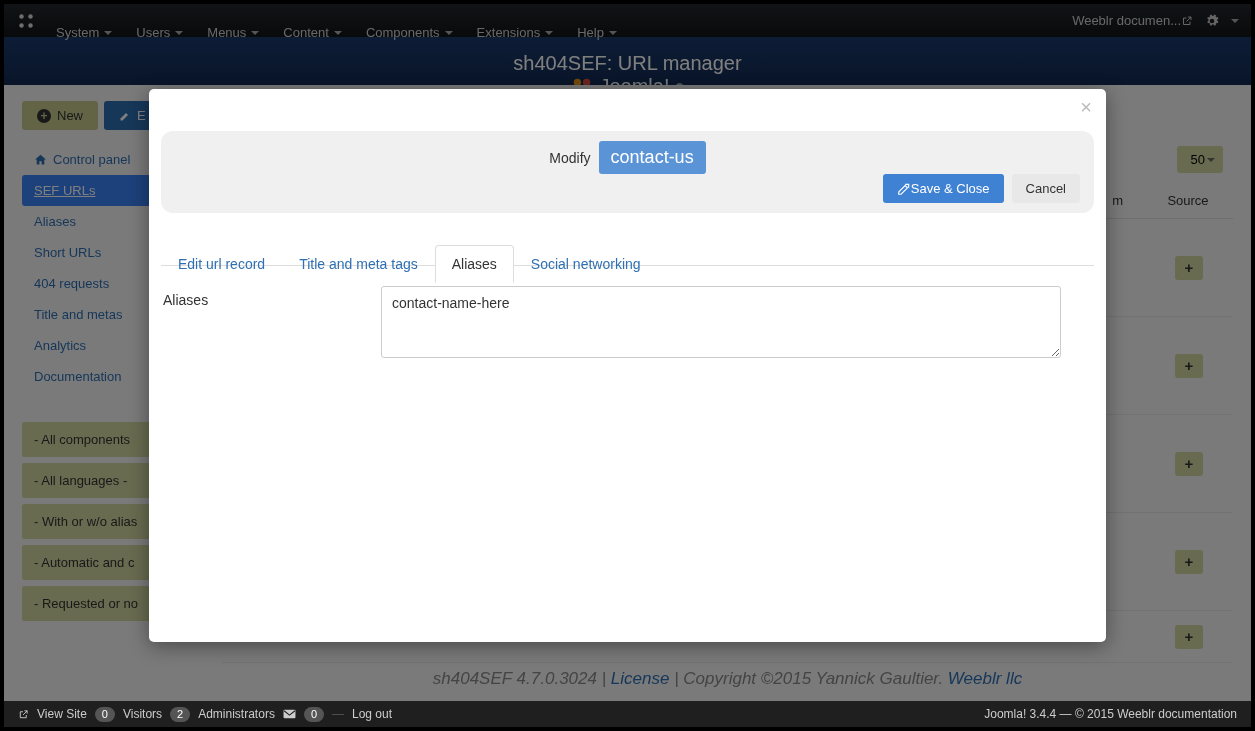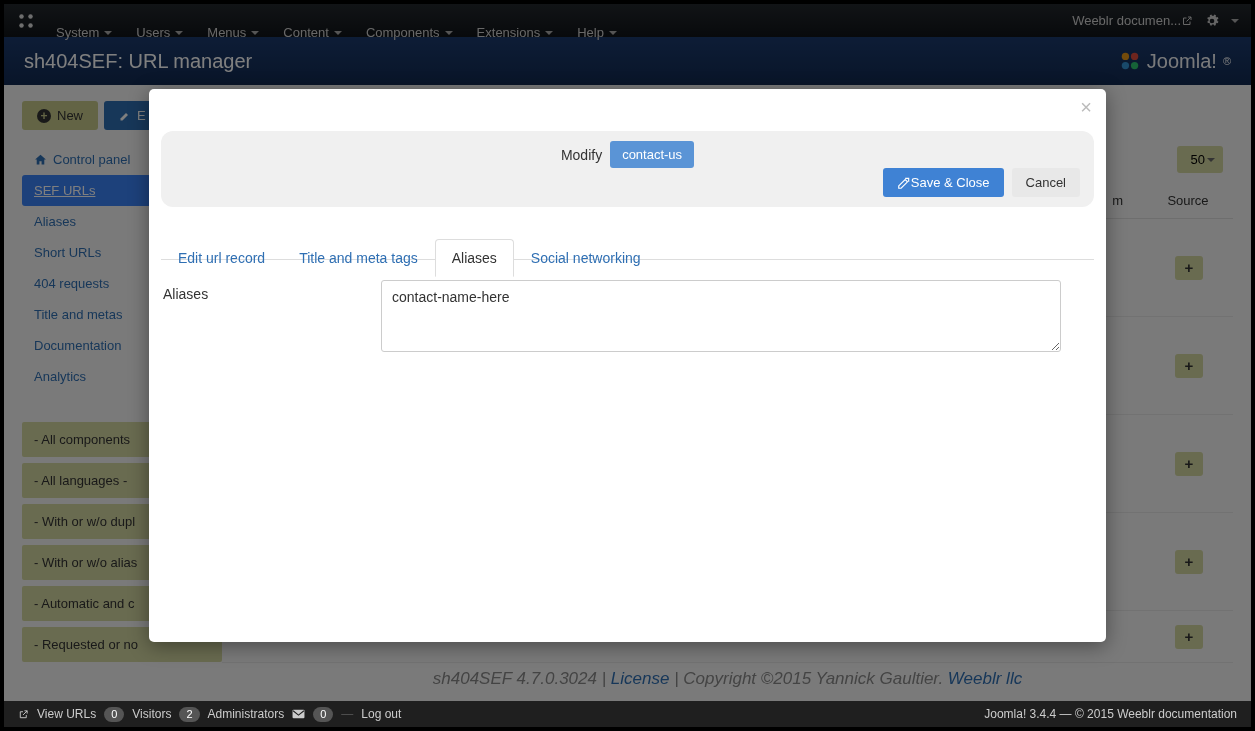--- a/index.html
+++ b/index.html
@@ -9,21 +9,21 @@
 
 .topnav { background: #1a1a1a; background: linear-gradient(#23282d,#101418); height: 33px; display: flex; align-items: center; padding: 0 12px; color: #d0d0d0; font-size: 13px; }
 .topnav .brand-icon { width: 20px; height: 20px; margin-right: 10px; display:inline-flex; align-items:center; justify-content:center; }
 .topnav .menu { display: flex; gap: 4px; flex: 1; margin-top: 24px; }
 .topnav .menu-item { padding: 6px 10px; cursor: pointer; display:flex; align-items:center; gap:5px; }
 .topnav .caret { width:0; height:0; border-left:4px solid transparent; border-right:4px solid transparent; border-top:4px solid #aaa; display:inline-block; }
 .topnav .right { display:flex; align-items:center; gap:12px; }
 .topnav .ext-icon { display:inline-block; }
 
 
-.header-bar { background: linear-gradient(#1b3a6d,#122a52); height: 48px; display:flex; align-items:center; justify-content:space-between; padding: 15px 20px; color:#fff; }
+.header-bar { background: linear-gradient(#1b3a6d,#122a52); height: 48px; display:flex; align-items:center; justify-content:space-between; padding: 15px 20px; color:#fff;flex-direction:column; }
 .header-bar h1 { font-size: 20px; font-weight: normal; }
 .header-bar .joomla-logo { font-family: Arial; font-size:20px; color:#fff; opacity:.95; display:flex; align-items:center; gap:6px; }
 
 
 .page-body { background:#f5f5f5; padding: 16px 18px 0 18px; position:relative; height: calc(100% - 33px - 48px - 26px); }
 .toolbar-row { display:flex; gap:6px; margin-bottom:14px; }
 .btn { display:inline-flex; align-items:center; gap:6px; padding: 6px 14px; font-size:13px; border-radius:3px; cursor:pointer; border:1px solid transparent; }
 .btn-olive { background:#c6c98a; color:#333; }
 .btn-blue { background:#2f6fb3; color:#fff; }
 .plus-circle { width:14px; height:14px; border-radius:50%; background:#333; color:#c6c98a; display:inline-flex; align-items:center; justify-content:center; font-size:12px; line-height:1; font-weight:bold; }
@@ -60,21 +60,21 @@
 .statusbar .sep { color:#555; }
 
 
 .dim { position:absolute; inset:0; background:rgba(0,0,0,.5); }
 
 
 .modal { position:absolute; left:145px; right:145px; top:85px; bottom:85px; background:#fff; border-radius:5px; box-shadow:0 4px 20px rgba(0,0,0,.4); display:flex; flex-direction:column; }
 .modal .close { position:absolute; right:14px; top:8px; color:#bbb; font-size:20px; cursor:pointer; line-height:1; }
 .modal-toolbar { margin:42px 12px 0 12px; background:#f0f0f0; border-radius:12px; padding:10px 14px; display:flex; align-items:center;flex-direction:column; }
 .modal-toolbar .left { display:flex; align-items:center; gap:8px; font-size:14px; color:#333; }
-.chip { background:#5a94d6; color:#fff; padding:6px 12px; border-radius:3px; font-size:13px; }
+.chip { background:#5a94d6; color:#fff; padding:6px 12px; border-radius:3px; font-size:18px; }
 .modal-toolbar .right { margin-left:auto; display:flex; gap:8px; }
 .m-btn { display:inline-flex; align-items:center; padding:7px 14px; font-size:13px; border-radius:3px; cursor:pointer; }
 .m-btn.primary { background:#3f82d4; color:#fff; }
 .m-btn.secondary { background:#e8e8e8; color:#333; }
 
 .tabs { margin: 14px 12px 0 12px; border-bottom:1px solid #ddd; display:flex; font-size:14px; }
 .tab { padding:10px 16px; color:#2f6fb3; cursor:pointer; border:1px solid transparent; border-bottom:none; position:relative; top:18px; }
 .tab.active { color:#333; border-color:#ddd; border-bottom:1px solid #fff; border-radius:4px 4px 0 0; background:#fff; }
 
 .modal-body { padding: 20px 12px; display:flex; gap:30px; }
@@ -189,26 +189,25 @@
                 <path d="M12 3l10 9h-3v9h-5v-6H10v6H5v-9H2z"></path>
               </svg>
             </span>
           <span>Control panel</span>
         </a>
         <a class="link active">SEF URLs</a>
         <a class="link">Aliases</a>
         <a class="link">Short URLs</a>
         <a class="link">404 requests</a>
         <a class="link">Title and metas</a>
+        <a class="link">Analytics</a>
         <a class="link">Documentation</a>
-        <a class="link">Analytics</a>
         <div class="gap"></div>
         <div class="pill">- All components</div>
         <div class="pill">- All languages -</div>
-        <div class="pill">- With or w/o dupl</div>
         <div class="pill">- With or w/o alias</div>
         <div class="pill">- Automatic and c</div>
         <div class="pill">- Requested or no</div>
       </div>
 
       <div class="main">
         <div class="grid-top">
           <div class="select-box">50</div>
         </div>
         <div class="thead">
@@ -277,21 +276,21 @@
 
 <div class="statusbar">
   <div class="left">
     <span>
         <svg width="11" height="11" viewBox="0 0 24 24" fill="none" stroke="#ccc" stroke-width="2">
           <path d="M18 13v6H5V6h6"></path>
           <path d="M14 4h6v6"></path>
           <path d="M20 4l-9 9"></path>
         </svg>
       </span>
-    <span>View URLs</span>
+    <span>View Site</span>
     <span class="badge">0</span>
     <span>Visitors</span>
     <span class="badge">2</span>
     <span>Administrators</span>
     <span>
         <svg width="13" height="10" viewBox="0 0 24 18" fill="#ccc">
           <rect x="1" y="1" width="22" height="16" rx="2"></rect>
           <path d="M2 3l10 8 10-8" fill="none" stroke="#1f1f1f" stroke-width="2"></path>
         </svg>
       </span>

